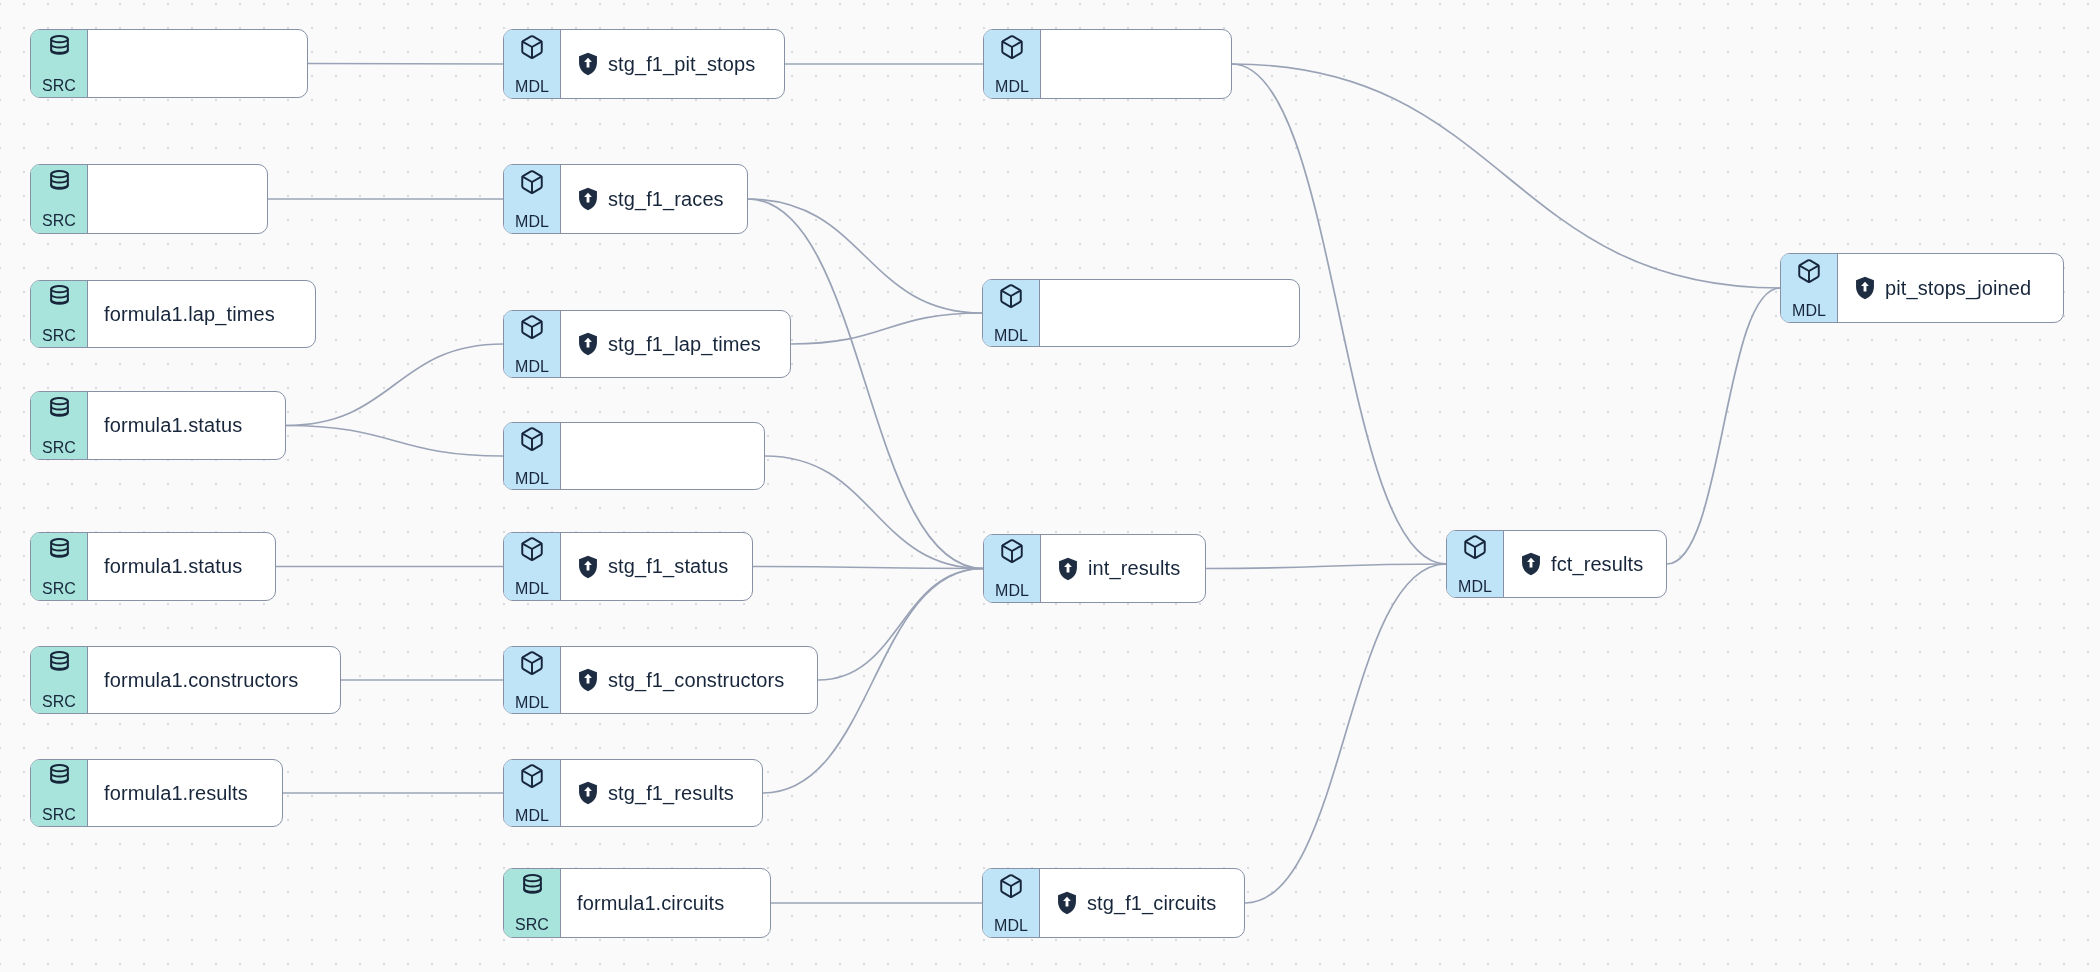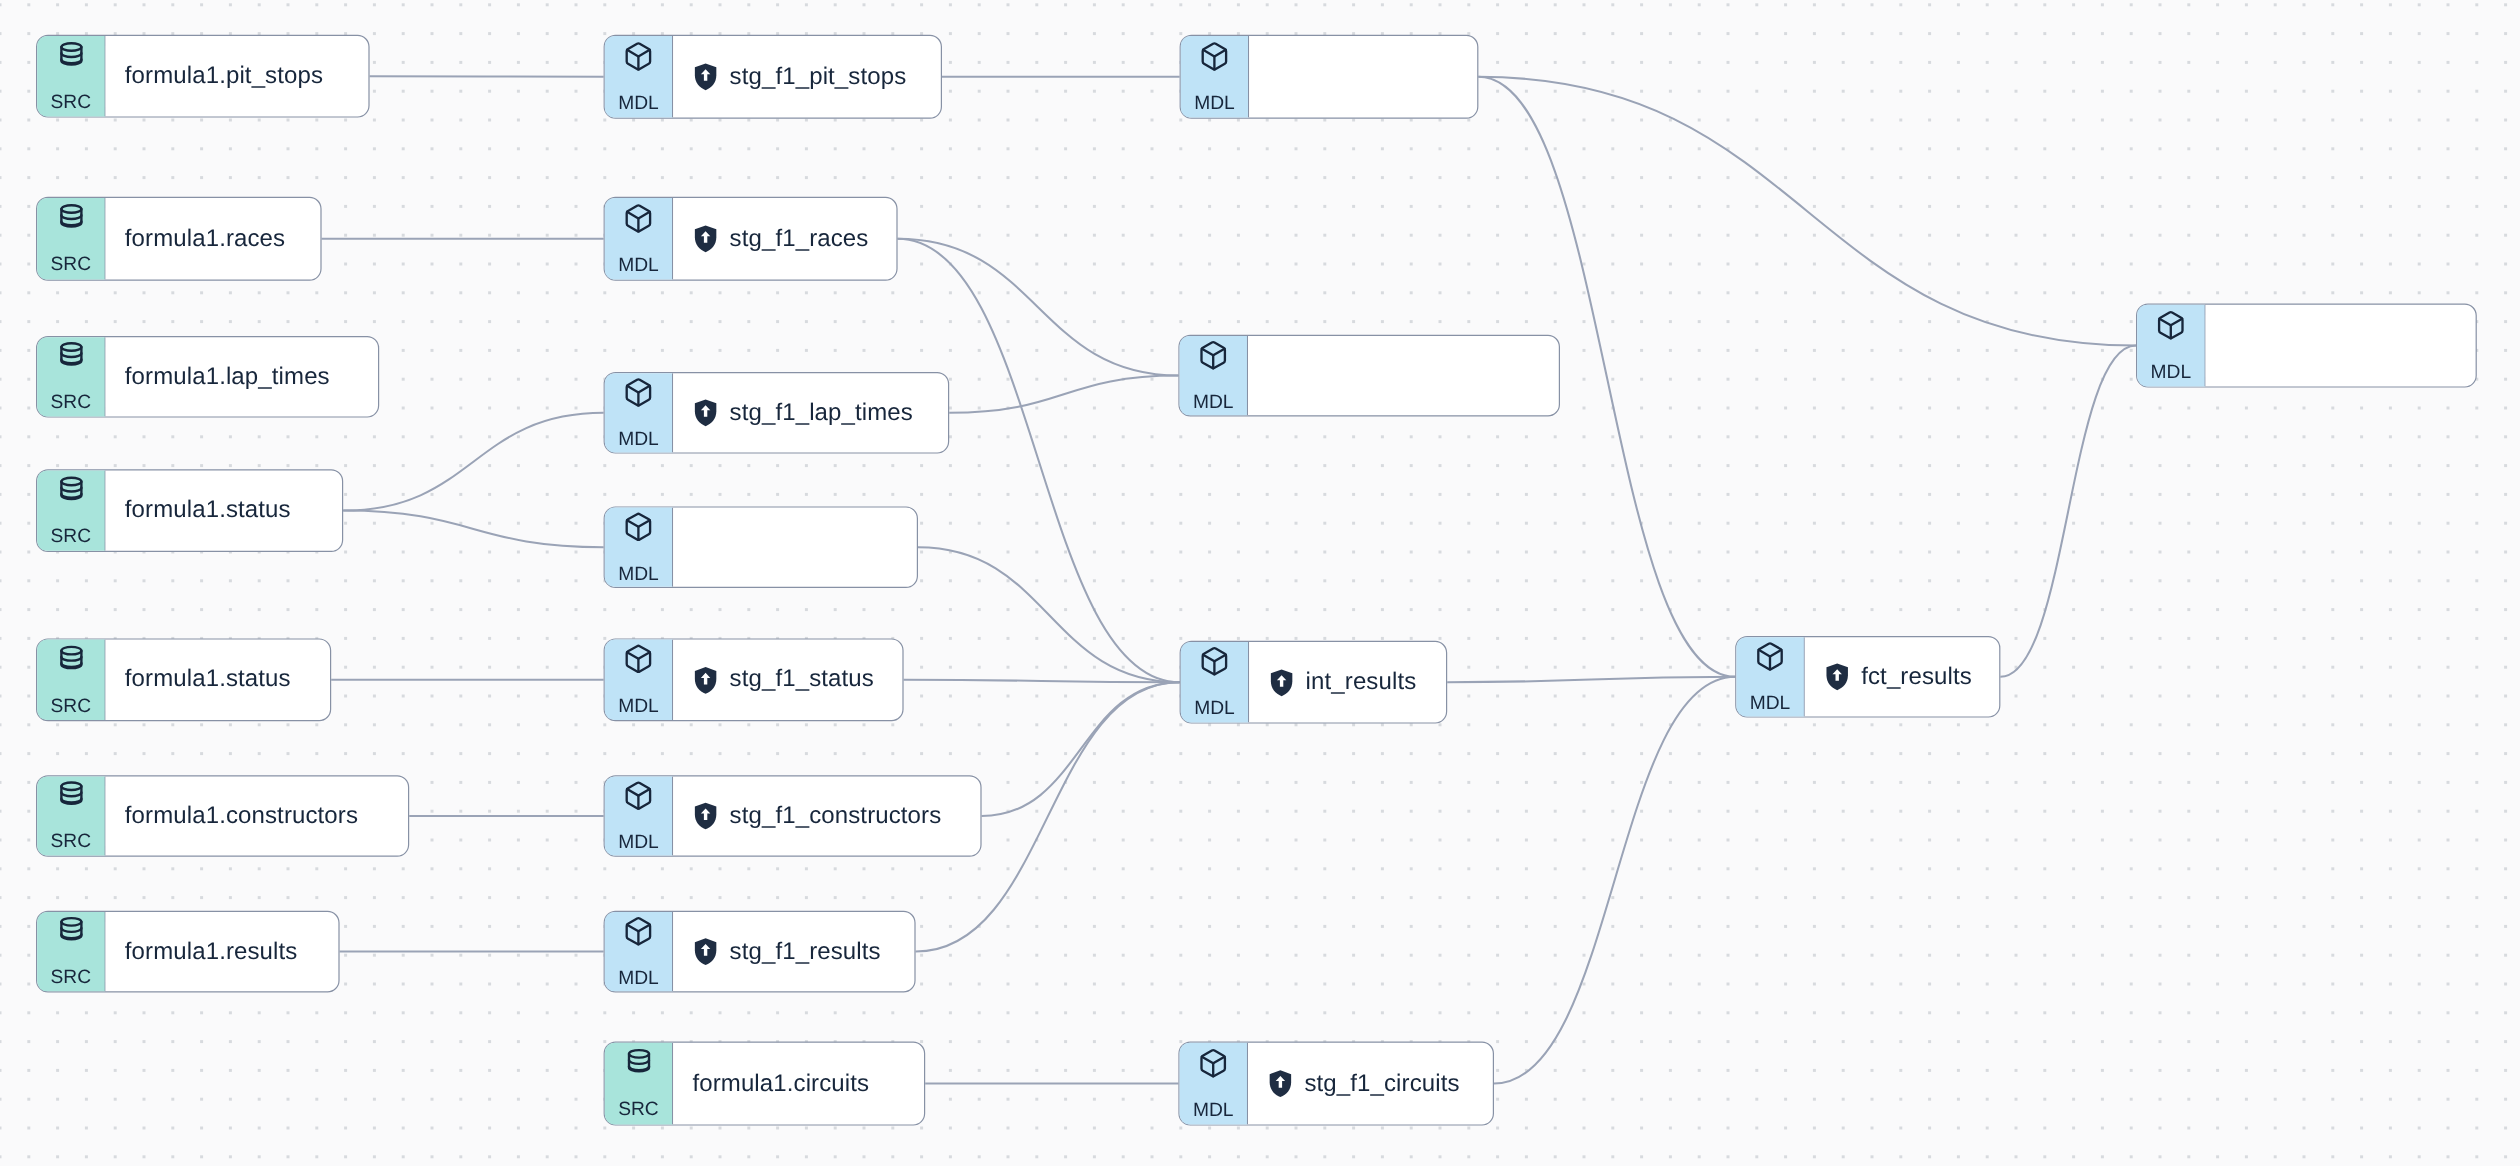--- a/index.html
+++ b/index.html
@@ -68,39 +68,33 @@
           <span class="badge-icon">
             <svg width="25" height="25" viewBox="0 0 24 24" fill="none" stroke="#17263b" stroke-width="1.9" stroke-linecap="round" stroke-linejoin="round">
               <ellipse cx="12" cy="5" rx="8" ry="3"></ellipse>
               <path d="M4 5v5c0 1.66 3.58 3 8 3s8-1.34 8-3V5"></path>
               <path d="M4 10v5c0 1.66 3.58 3 8 3s8-1.34 8-3v-5"></path>
               <path d="M4 15v1c0 1.66 3.58 3 8 3s8-1.34 8-3v-1"></path>
             </svg>
           </span>
           <span class="badge-label">SRC</span>
         </div>
-        <div class="node-body">
-          <span class="node-label">formula1.pit_stops</span>
-        </div>
       </div>
       <div class="node src" style="left: 30px; top: 164px; width: 238px; height: 70px;">
         <div class="badge">
           <span class="badge-icon">
             <svg width="25" height="25" viewBox="0 0 24 24" fill="none" stroke="#17263b" stroke-width="1.9" stroke-linecap="round" stroke-linejoin="round">
               <ellipse cx="12" cy="5" rx="8" ry="3"></ellipse>
               <path d="M4 5v5c0 1.66 3.58 3 8 3s8-1.34 8-3V5"></path>
               <path d="M4 10v5c0 1.66 3.58 3 8 3s8-1.34 8-3v-5"></path>
               <path d="M4 15v1c0 1.66 3.58 3 8 3s8-1.34 8-3v-1"></path>
             </svg>
           </span>
           <span class="badge-label">SRC</span>
         </div>
-        <div class="node-body">
-          <span class="node-label">formula1.races</span>
-        </div>
       </div>
       <div class="node src" style="left: 30px; top: 280px; width: 286px; height: 68px;">
         <div class="badge">
           <span class="badge-icon">
             <svg width="25" height="25" viewBox="0 0 24 24" fill="none" stroke="#17263b" stroke-width="1.9" stroke-linecap="round" stroke-linejoin="round">
               <ellipse cx="12" cy="5" rx="8" ry="3"></ellipse>
               <path d="M4 5v5c0 1.66 3.58 3 8 3s8-1.34 8-3V5"></path>
               <path d="M4 10v5c0 1.66 3.58 3 8 3s8-1.34 8-3v-5"></path>
               <path d="M4 15v1c0 1.66 3.58 3 8 3s8-1.34 8-3v-1"></path>
             </svg>
@@ -419,16 +413,25 @@
       <div class="node mdl" style="left: 1780px; top: 253px; width: 284px; height: 70px;">
         <div class="badge">
           <span class="badge-icon">
             <svg width="26" height="26" viewBox="0 0 24 24" fill="none" stroke="#17263b" stroke-width="1.8" stroke-linecap="round" stroke-linejoin="round">
               <path d="M21 16V8a2 2 0 0 0-1-1.73l-7-4a2 2 0 0 0-2 0l-7 4A2 2 0 0 0 3 8v8a2 2 0 0 0 1 1.73l7 4a2 2 0 0 0 2 0l7-4A2 2 0 0 0 21 16z"></path>
               <polyline points="3.27 6.96 12 12.01 20.73 6.96"></polyline>
               <line x1="12" y1="22.08" x2="12" y2="12"></line>
             </svg>
           </span>
           <span class="badge-label">MDL</span>
+        </div>
+        <div class="node-body">
+          <span class="shield">
+            <svg width="22" height="24" viewBox="0 0 20 22">
+              <path fill="#1f2d42" d="M10 .8l8.2 3v6.1c0 5.3-3.4 9.7-8.2 11.3C5.2 19.6 1.8 15.2 1.8 9.9V3.8L10 .8z"></path>
+              <path fill="#ffffff" d="M10 5.2l3.6 3.9h-2.3v5h-2.6v-5H6.4L10 5.2z"></path>
+            </svg>
+          </span>
+          <span class="node-label">pit_stops_joined</span>
         </div>
       </div>
     </div>
 </div>
 
 </body></html>

